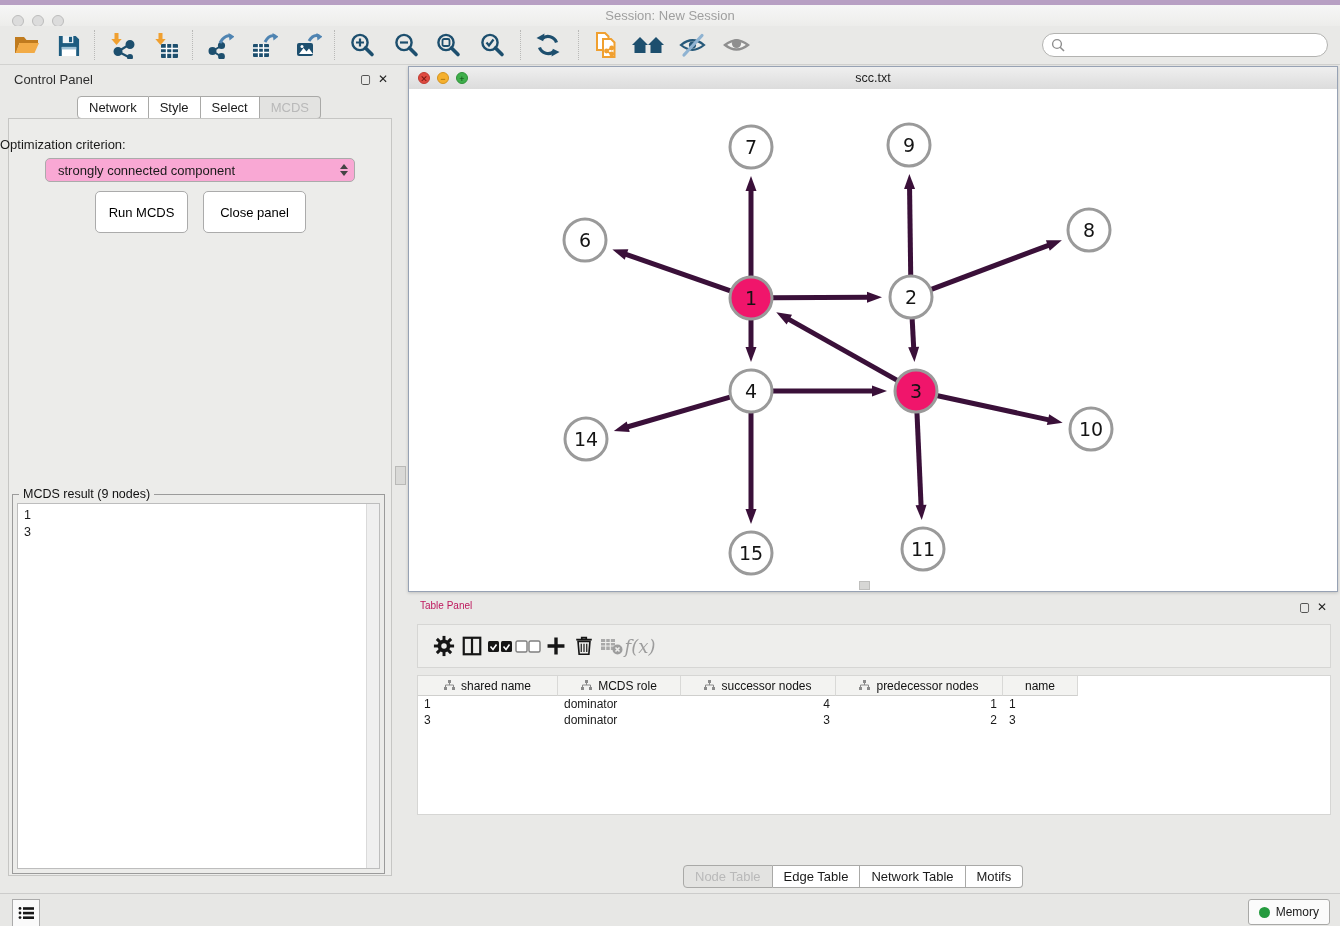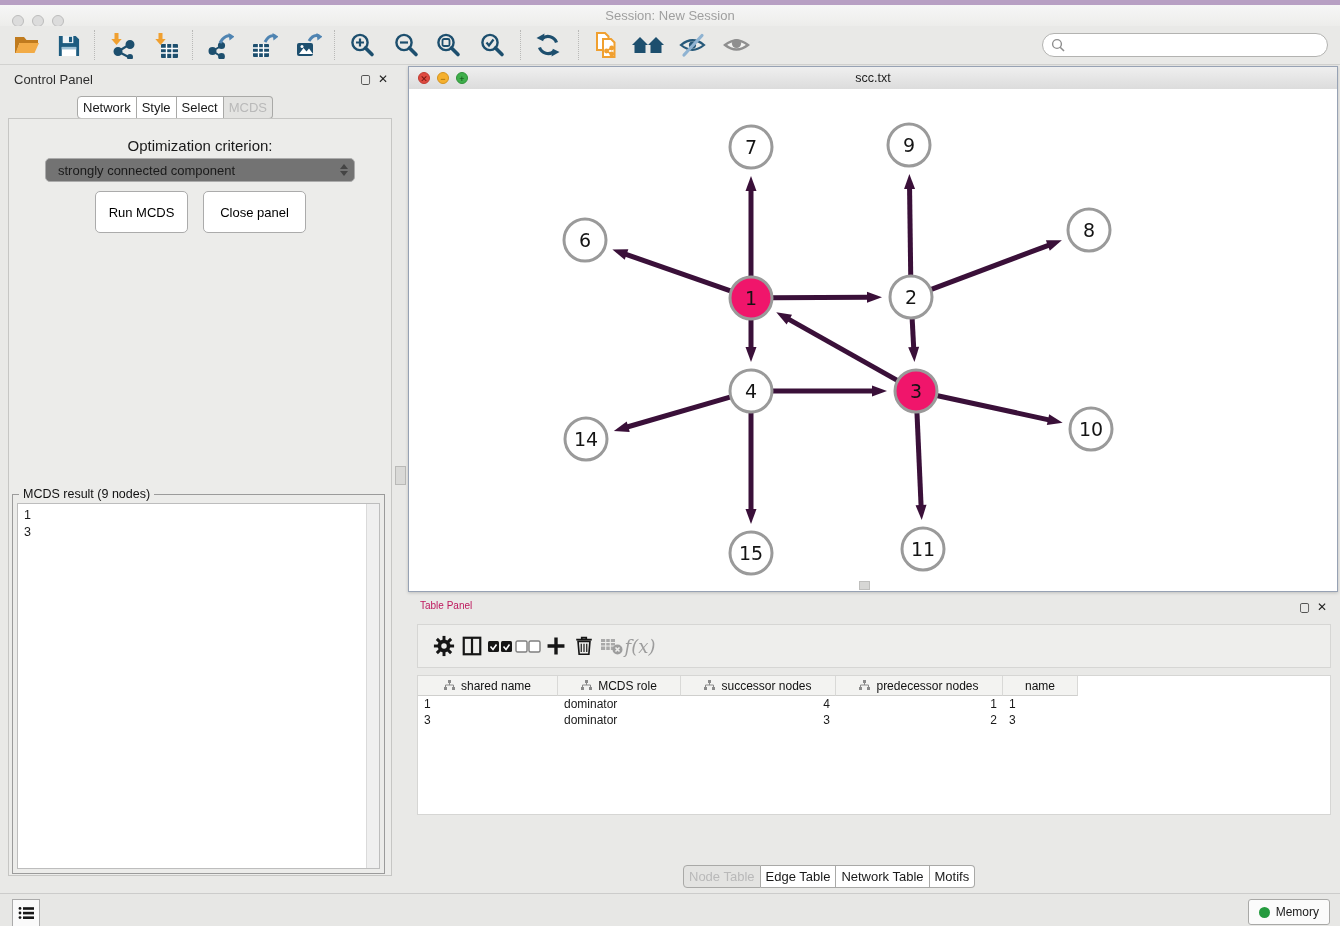--- a/index.html
+++ b/index.html
@@ -18,29 +18,29 @@
   .toolbar{left:0;top:26px;width:1340px;height:38px;background:#e9e9e7;border-bottom:1px solid #d2d2d0;}
   .tbtn{position:absolute;top:2px;width:40px;height:34px;display:flex;align-items:center;justify-content:center;cursor:default;}
   .tsep{position:absolute;top:4px;width:0;height:30px;border-left:1px dotted #b9b9b7;}
   .searchbox{position:absolute;left:1042px;top:7px;width:286px;height:24px;background:#fff;border:1px solid #b3b3b1;
              border-radius:12px;display:flex;align-items:center;padding:0 8px;box-sizing:border-box;}
   .searchbox input{border:none;outline:none;flex:1;font-size:12px;font-family:inherit;background:transparent;}
   .cp-title{left:14px;top:72px;font-size:13px;color:#2e2e2e;}
   .panel-ctrl{position:absolute;top:72px;font-size:12px;color:#222;line-height:14px;}
   .cp-float{left:360px;} .cp-close{left:378px;font-weight:bold;}
   .tabrow{display:flex;}
-  .tab{height:21px;line-height:21px;padding:0 5px;font-size:13px;background:#fff;border:1px solid #a9a9a7;
+  .tab{height:21px;line-height:21px;padding:0 11px;font-size:13px;background:#fff;border:1px solid #a9a9a7;
        border-left:none;white-space:nowrap;cursor:default;}
   .tab:first-child{border-left:1px solid #a9a9a7;border-radius:4px 0 0 4px;}
   .tab:last-child{border-radius:0 4px 4px 0;}
   .tab.active{background:#e3e3e1;color:#b9b9b9;}
   .cp-tabs{left:77px;top:96px;}
   .cp-box{left:8px;top:118px;width:384px;height:758px;background:#ececea;border:1px solid #c6c6c4;box-sizing:border-box;}
-  .opt-label{left:0;top:137px;width:400px;text-align:center;font-size:15px;}
-  .selectbox{left:45px;top:158px;width:310px;height:24px;background:#737373;border:1px solid #ababab;border-radius:5px;
+  .opt-label{left:0;top:137px;width:400px;font-size:13px;}
+  .selectbox{left:45px;top:158px;width:310px;height:24px;background:#f9a8d4;border:1px solid #ababab;border-radius:5px;
              display:flex;align-items:center;box-sizing:border-box;padding:0 6px 0 12px;font-size:13px;}
   .selectbox .sel-text{flex:1;}
   .stepper{display:flex;flex-direction:column;gap:2px;align-items:center;}
   .stepper i{width:0;height:0;border-left:4px solid transparent;border-right:4px solid transparent;}
   .stepper .up{border-bottom:5px solid #444;}
   .stepper .down{border-top:5px solid #444;}
   .btn{background:#fff;border:1px solid #ababab;border-radius:5px;height:42px;font-size:13px;font-family:inherit;
        display:flex;align-items:center;justify-content:center;box-sizing:border-box;cursor:default;}
   .run-btn{left:95px;top:191px;width:93px;}
   .close-btn{left:203px;top:191px;width:103px;}

